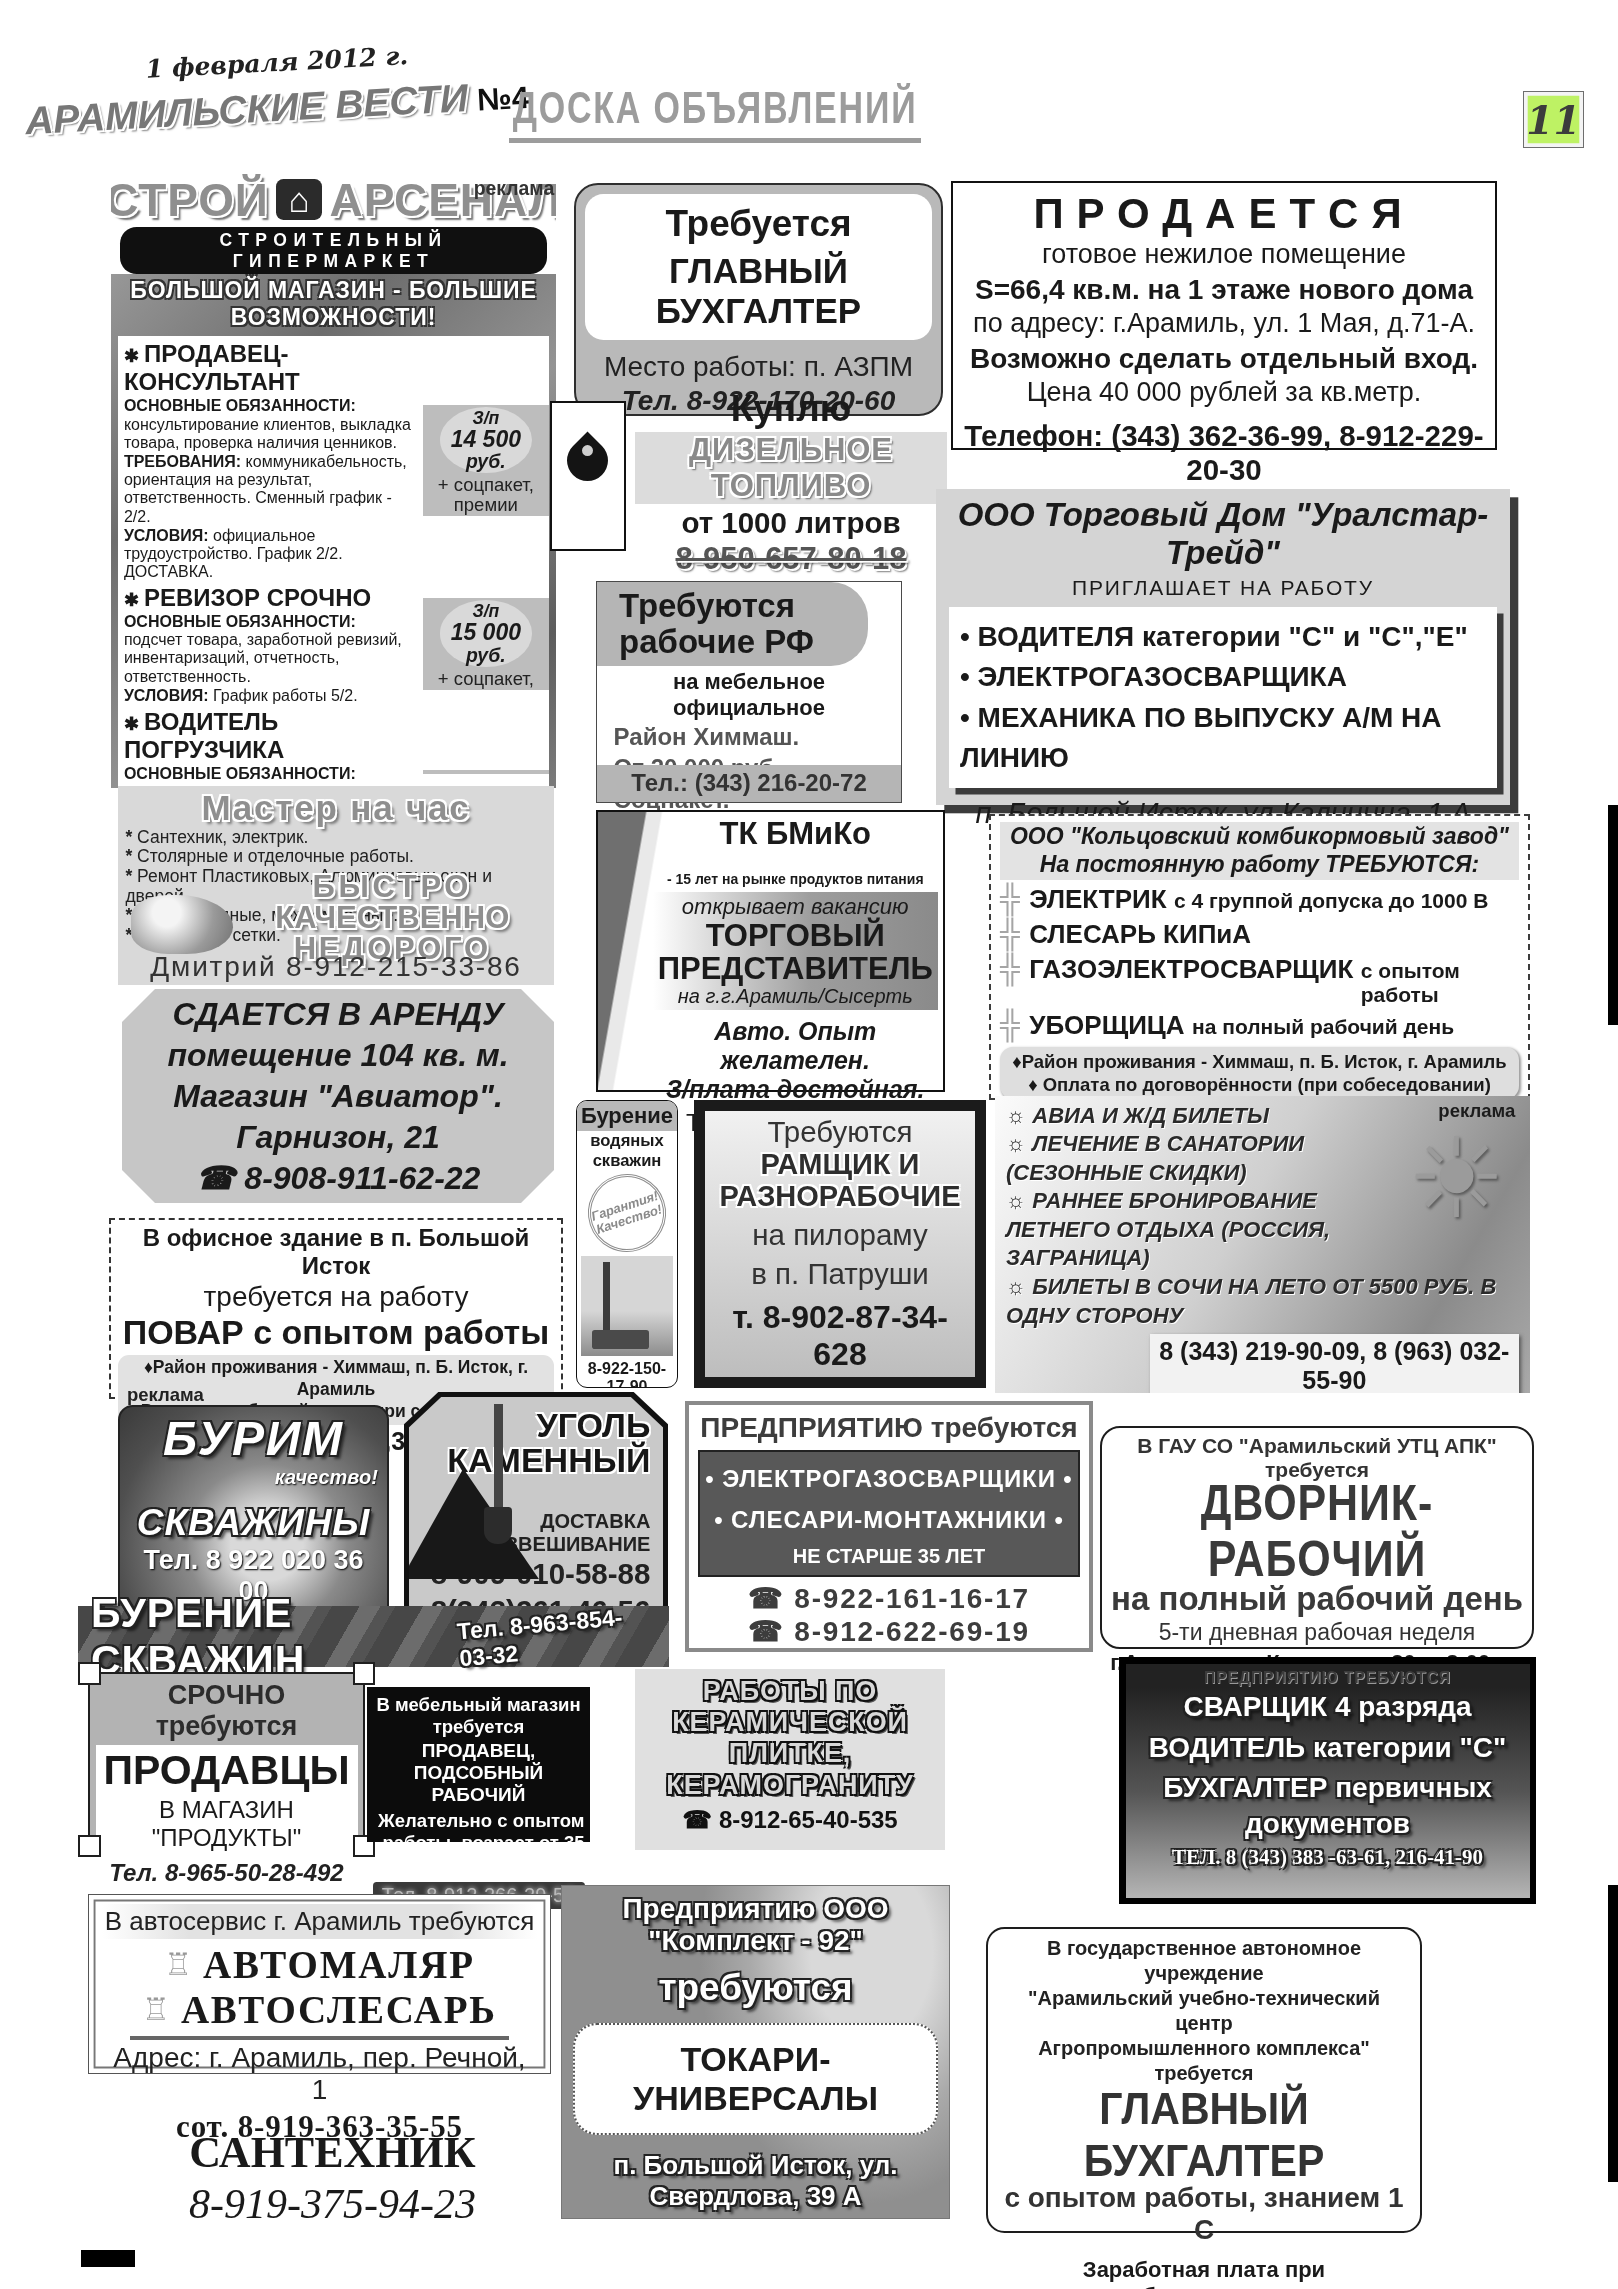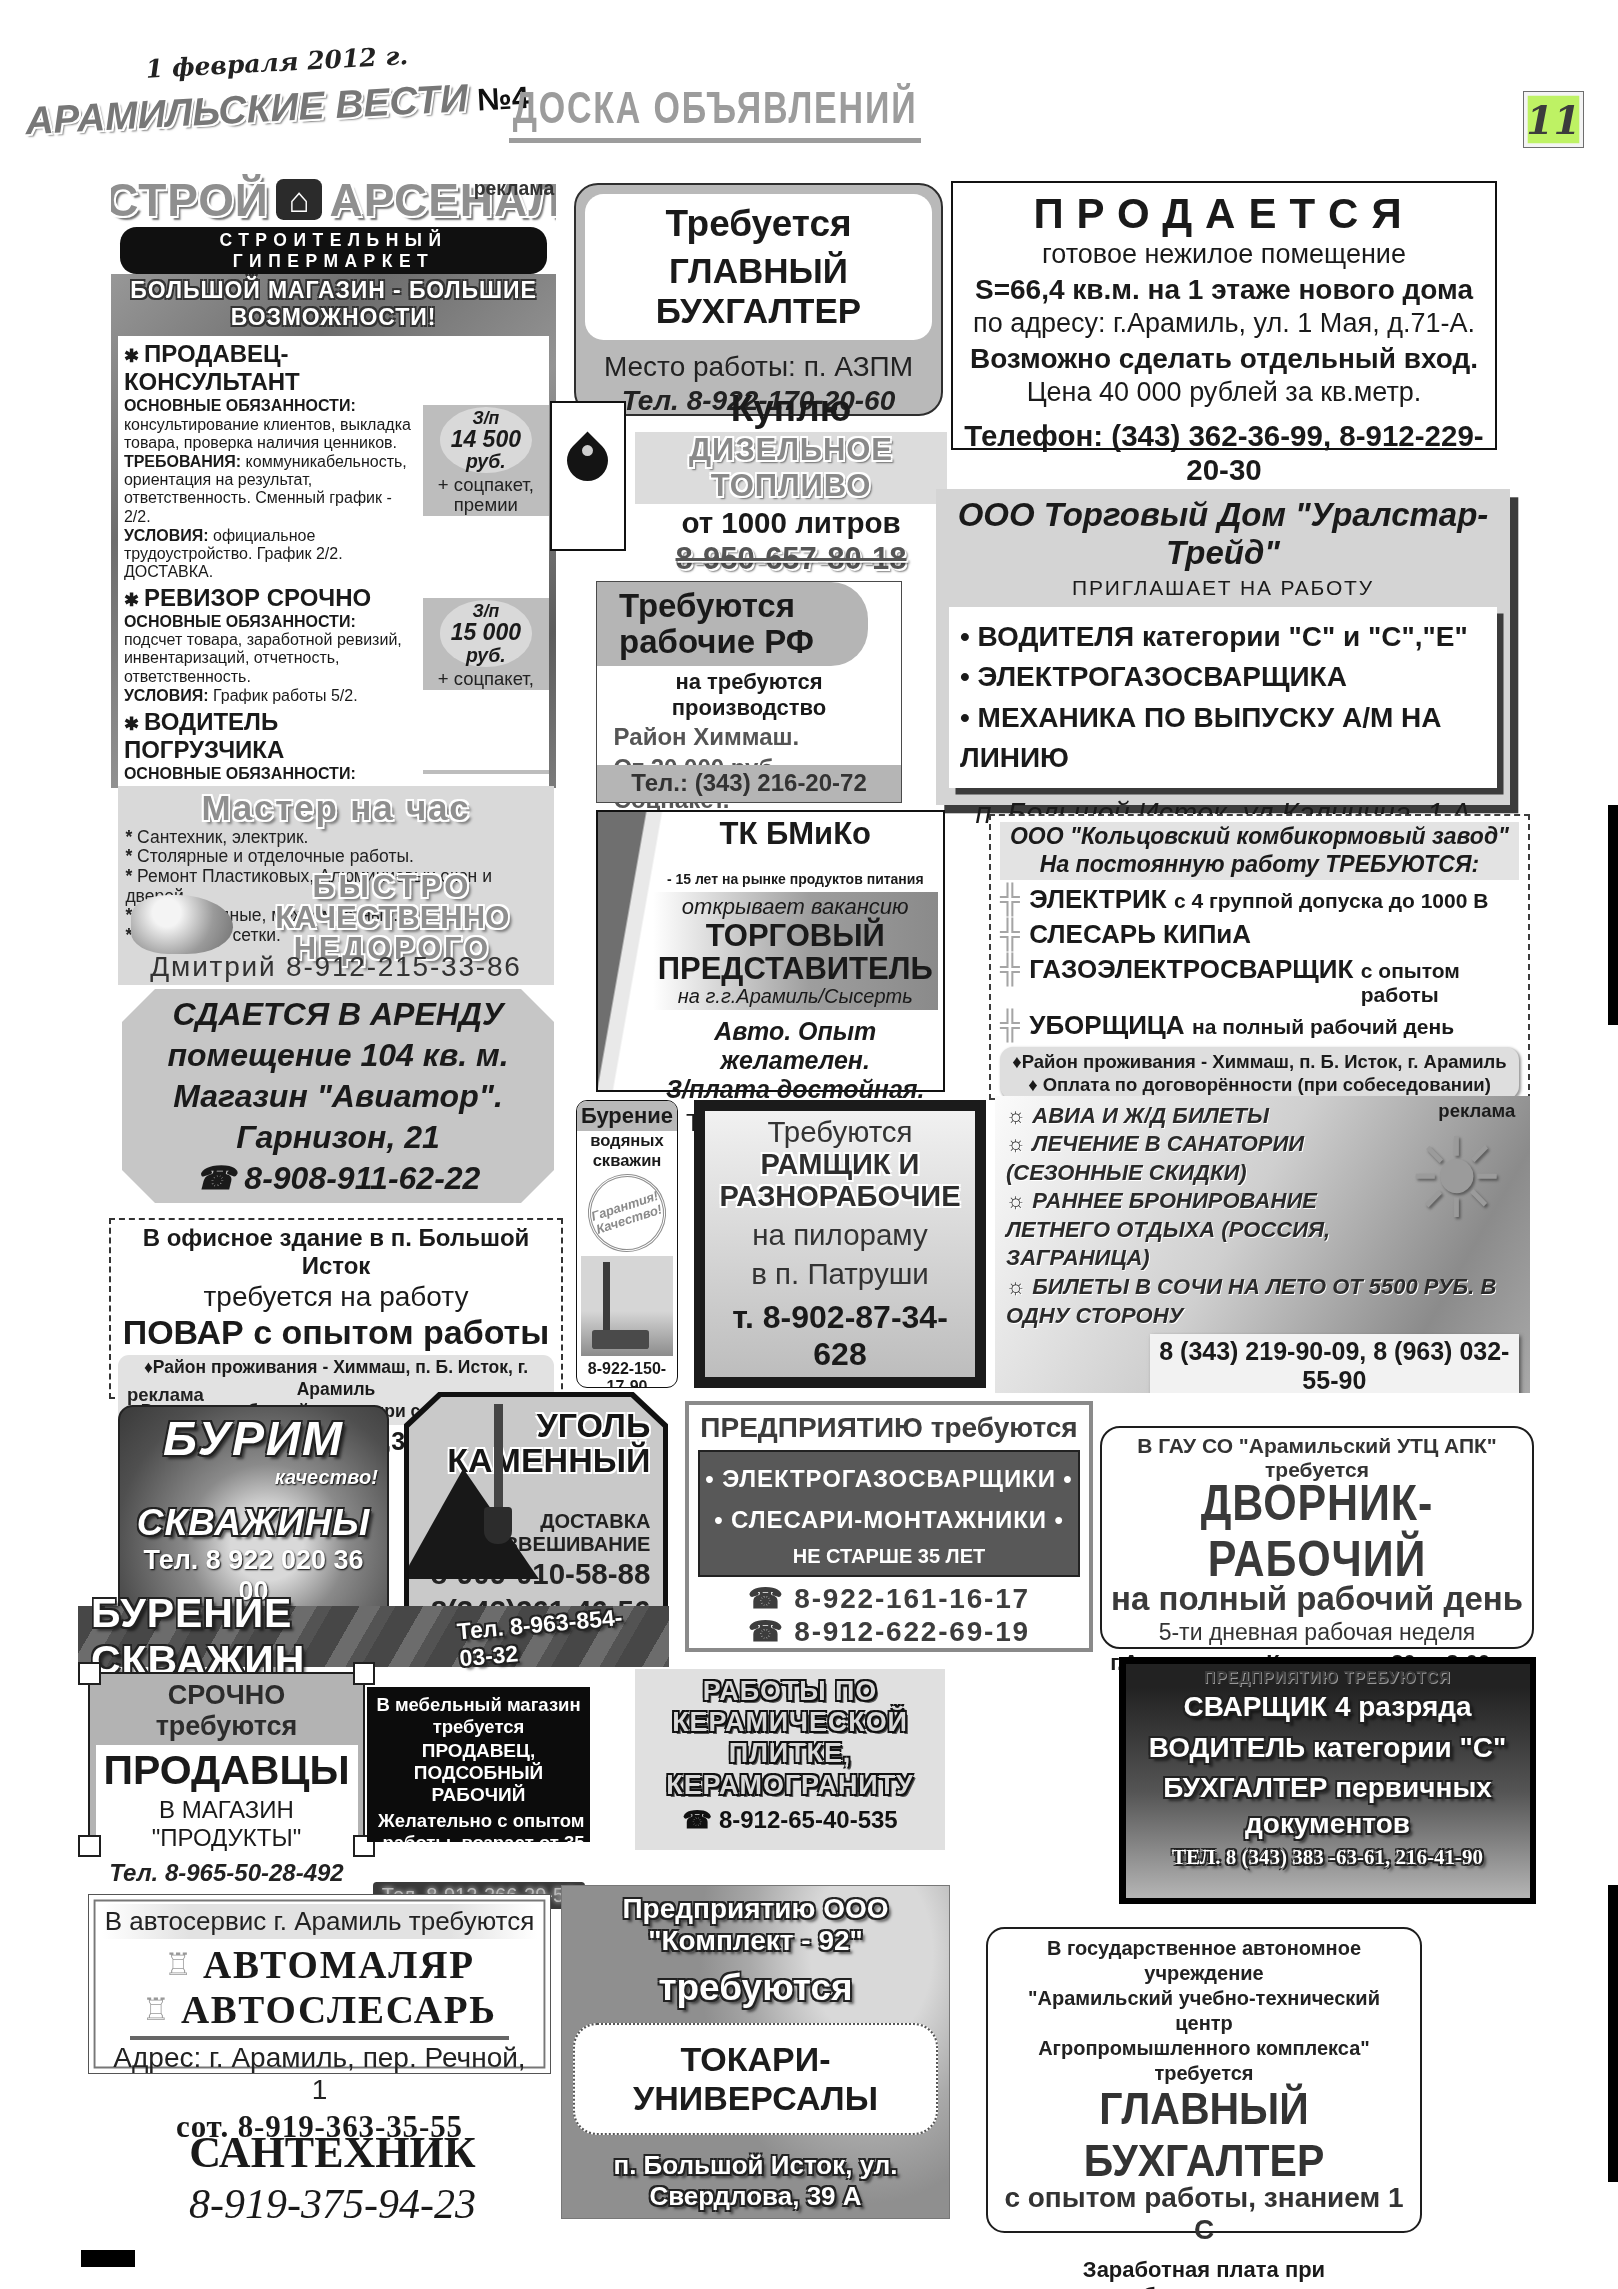--- a/index.html
+++ b/index.html
@@ -444,21 +444,21 @@
     </div>
     <div class="ur-addr">п. Большой Исток, ул.Калинина, 1 А</div>
     <div class="ur-ph">Тел. 216-28-23</div>
   </div>
 
   <div class="ad" id="workers">
     <div class="wr-head">
       <div class="wr-h1">Требуются</div>
       <div class="wr-h1">рабочие РФ</div>
     </div>
-    <div class="wr-line">на требуются производство</div>
+    <div class="wr-line">на мебельное официальное</div>
     <div class="wr-d">Район Химмаш.</div>
     <div class="wr-d">От 20 000 руб.</div>
     <div class="wr-d">Соцпакет.</div>
     <div class="wr-ph">Тел.: (343) 216-20-72</div>
   </div>
 
   <div class="ad" id="master">
     <div class="ms-t og">Мастер на час</div>
     <div class="ms-li">Сантехник, электрик.</div>
     <div class="ms-li">Столярные и отделочные работы.</div>

